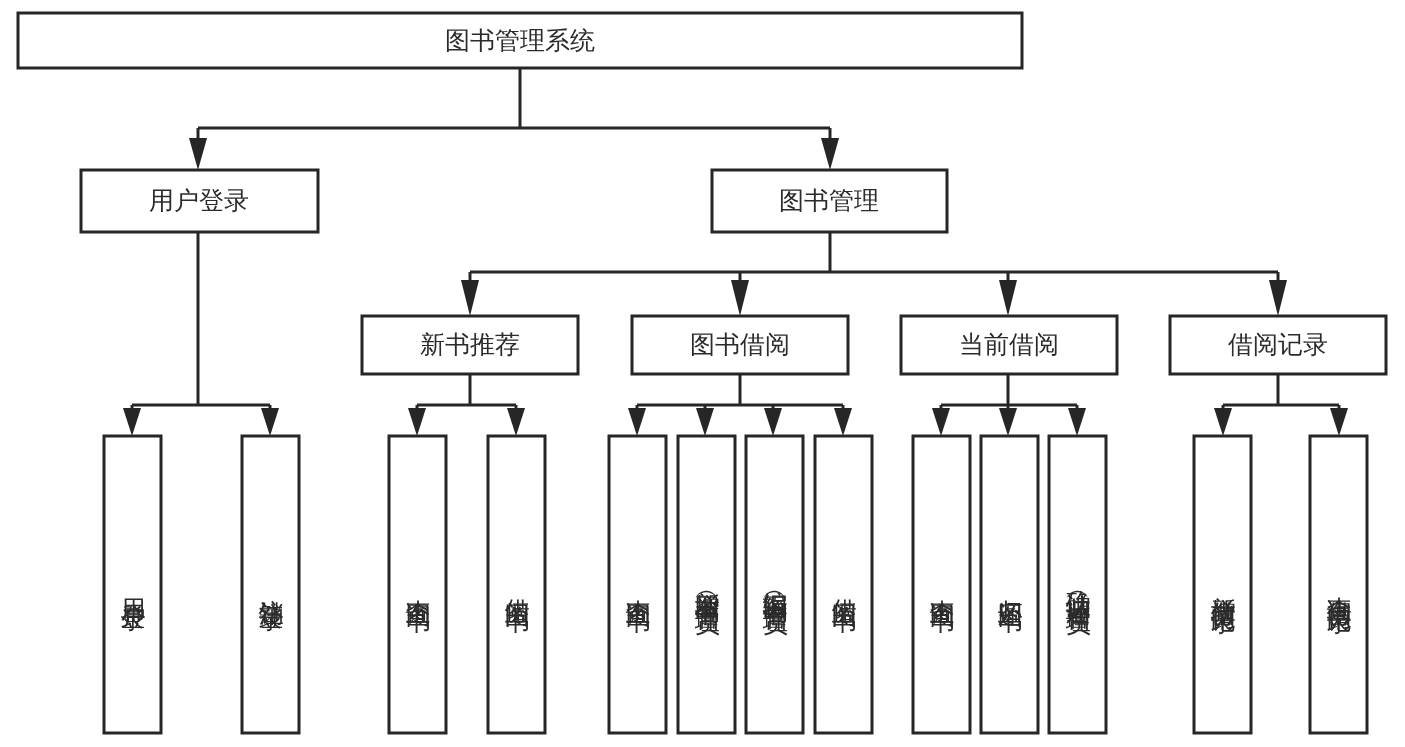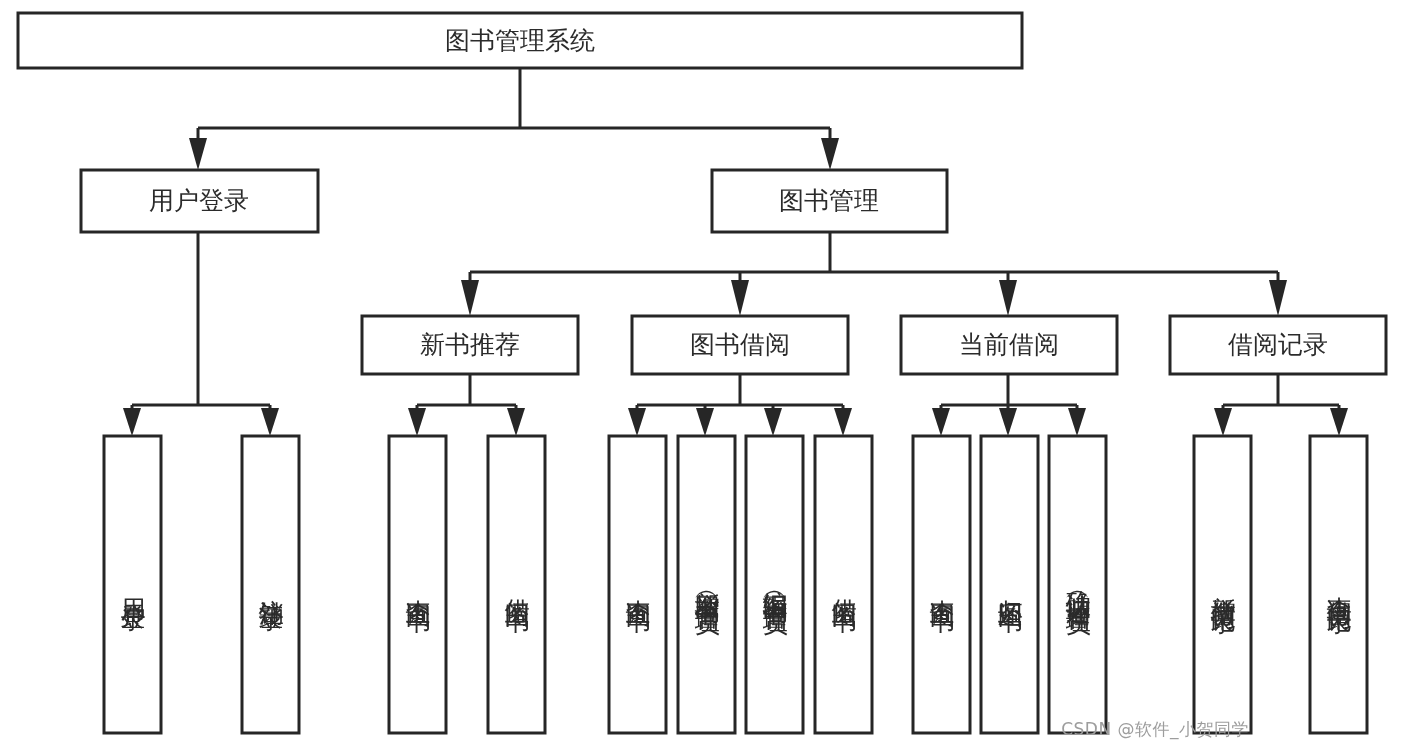--- a/index.html
+++ b/index.html
@@ -223,14 +223,13 @@
   <div class="vlabel" style="left:746px; top:436px; width:57px; height:297px;">编辑图书（管理员）</div>
   <div class="vlabel" style="left:815px; top:436px; width:57px; height:297px;">借阅图书</div>
 
   <div class="vlabel" style="left:913px; top:436px; width:57px; height:297px;">查询图书</div>
   <div class="vlabel" style="left:981px; top:436px; width:57px; height:297px;">归还图书</div>
   <div class="vlabel" style="left:1049px; top:436px; width:57px; height:297px;">确认归还（管理员）</div>
 
   <div class="vlabel" style="left:1194px; top:436px; width:57px; height:297px;">新增借阅记录</div>
   <div class="vlabel" style="left:1310px; top:436px; width:57px; height:297px;">查询借阅记录</div>
 
-  <div id="watermark">CSDN @软件_小贺同学</div>
 </div>
 
 </body></html>

